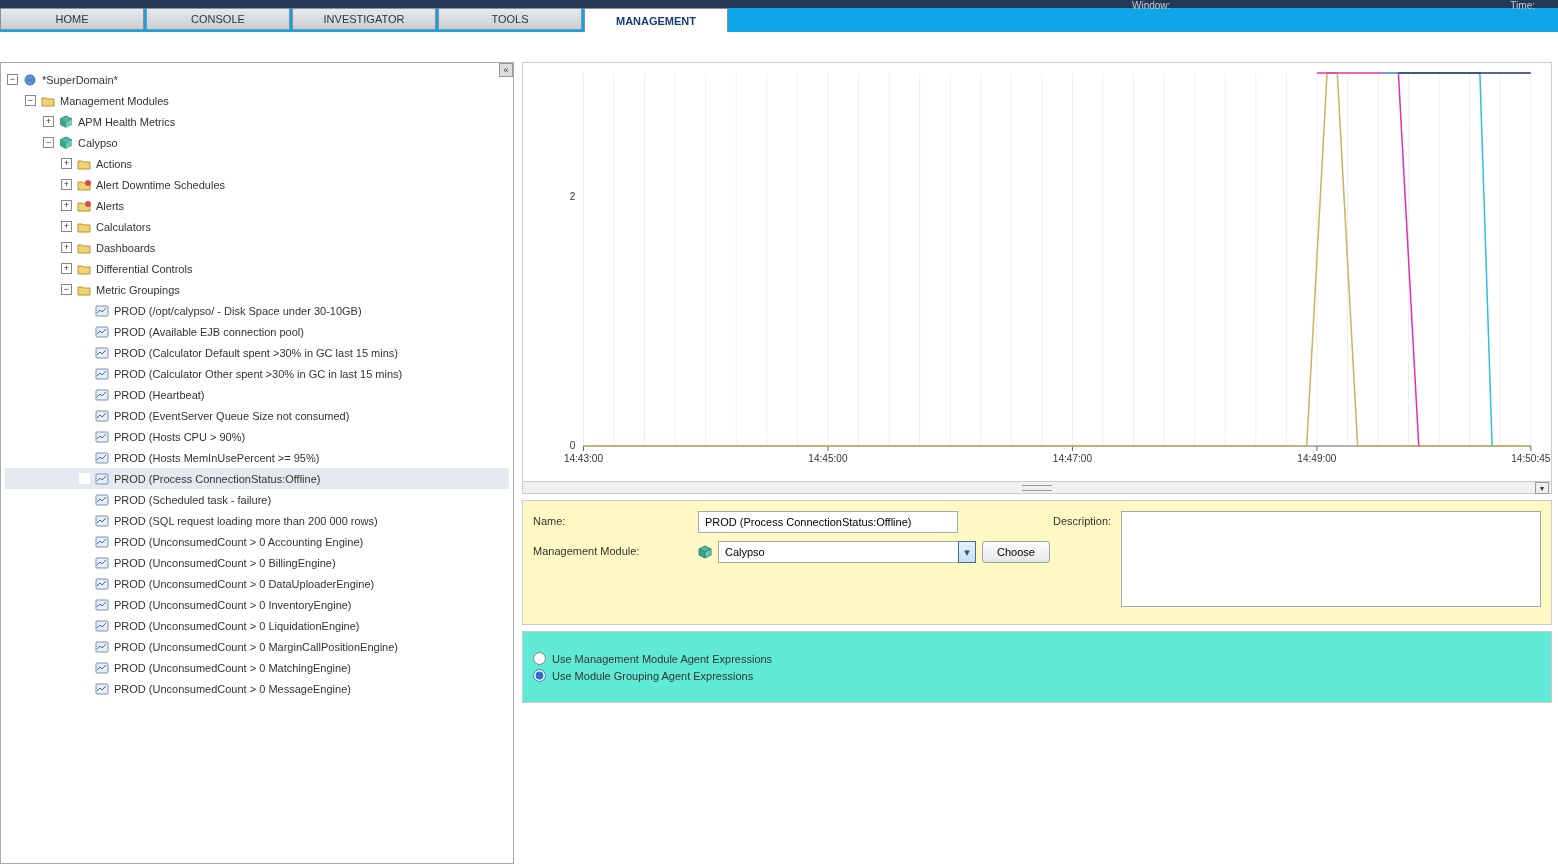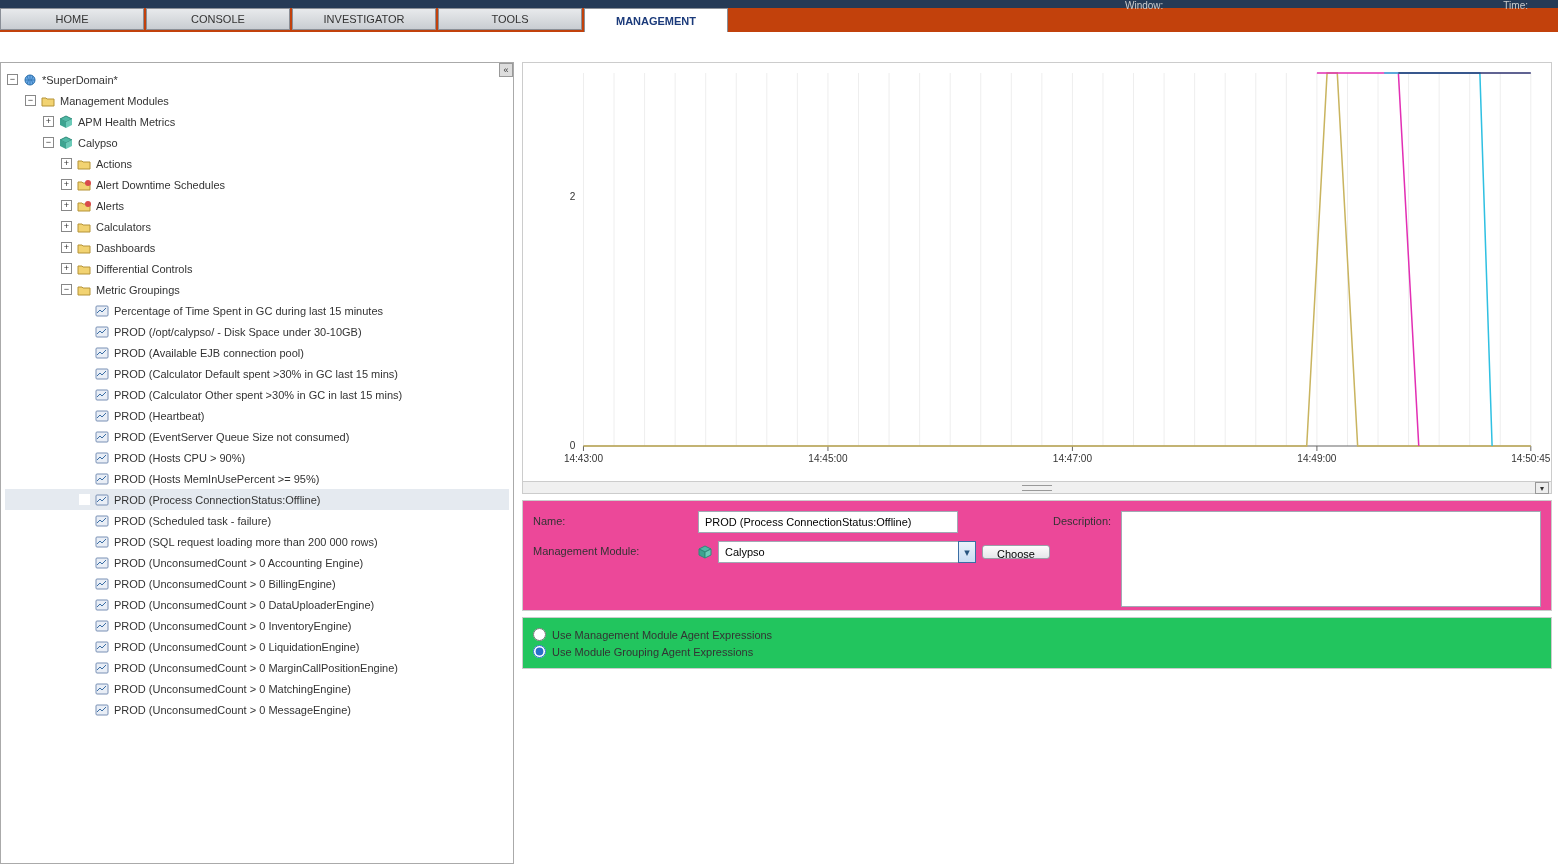--- a/index.html
+++ b/index.html
@@ -1,23 +1,23 @@
 <!DOCTYPE html>
 <html><head>
 <meta charset="utf-8">
 <style>
 * { box-sizing: border-box; margin: 0; padding: 0; }
 body { font-family: Arial, Helvetica, sans-serif; font-size: 11px; color: #333; background: #fff; width: 1558px; height: 864px; overflow: hidden; position: relative; }
 
 
-.top-status { height: 8px; background: #253a56; display:flex; justify-content:flex-end; color:#ccc; font-size:10px; padding-right:30px; gap:300px; }
+.top-status { height: 8px; background: #253a56; display:flex; justify-content:flex-end; color:#ccc; font-size:10px; padding-right:23px; gap:300px; }
 .top-status span:first-child { margin-right: 40px; }
 
 
-.navbar { background: #c2410c; height: 24px; display: flex; }
+.navbar { background: #0ea5e9; height: 24px; display: flex; }
 .tab { width: 144px; height: 22px; background: linear-gradient(#e8eaec,#c9cdd2); border: 1px solid #8a8f97; display:flex; align-items:center; justify-content:center; font-size:11px; color:#333; margin-right:2px; cursor:pointer; }
 .tab.active { background:#fff; color:#1b3a7a; font-weight:bold; border-bottom:none; height:24px; }
 
 
 .main { display:flex; position:absolute; top:32px; bottom:0; left:0; right:0; }
 .sidebar { width: 514px; border:1px solid #aaa; background:#fff; position:relative; margin-top:30px; }
 .sidebar-inner { position:absolute; inset:0; overflow:auto; }
 .collapse-btn { position:absolute; right:0; top:0; width:14px; height:14px; background:#ddd; border:1px solid #999; font-size:9px; display:flex; align-items:center; justify-content:center; z-index:2; cursor:pointer;}
 
 
@@ -33,33 +33,33 @@
 .ind0{padding-left:2px}.ind1{padding-left:20px}.ind2{padding-left:38px}.ind3{padding-left:56px}.ind4{padding-left:74px}
 
 
 .right { flex:1; display:flex; flex-direction:column; padding:0 6px 6px 8px; }
 .chart-area { height: 420px; border:1px solid #ccc; background:#fff; margin-top:30px; position:relative; }
 .chart-svg { position:absolute; inset:0; }
 .drag-bar { height:12px; background:#f0f0f0; border:1px solid #ccc; border-top:none; position:relative; display:flex; justify-content:center; align-items:center;}
 .drag-bar::after{content:'';width:30px;height:4px;border-top:1px solid #999;border-bottom:1px solid #999;}
 .expand-btn{position:absolute;right:2px;top:0;width:14px;height:12px;border:1px solid #999;background:#eee;font-size:8px;display:flex;align-items:center;justify-content:center;cursor:pointer;}
 
-.details { border:1px solid #ccc; background:#ec4899; margin-top:6px; padding:10px 10px 3px 10px; display:grid; grid-template-columns: 155px 345px 1fr; column-gap:10px; row-gap:8px; align-items:start; }
+.details { border:1px solid #ccc; background:#fef9c3; margin-top:6px; padding:10px 10px 17px 10px; display:grid; grid-template-columns: 155px 345px 1fr; column-gap:10px; row-gap:8px; align-items:start; }
 .lbl { padding-top:4px; }
 .txt { height:22px; border:1px solid #a0a9b4; background:#fff; padding:2px 6px; font-size:11px; width:260px;}
 .module-row{display:flex;align-items:center;gap:6px;}
 .cube-icon{width:16px;height:16px;display:flex;align-items:center;justify-content:center;}
 .combo { display:flex; }
 .combo input { height:22px; width:240px; border:1px solid #a0a9b4; border-right:none; padding:2px 6px; font-size:11px;}
 .combo .dd { width:18px; height:22px; border:1px solid #3a6ea5; background:linear-gradient(#eaf2fb,#c9ddf3); display:flex;align-items:center;justify-content:center;color:#28547f; cursor:pointer;}
-.btn { height:14px; padding:2px 14px; border:1px solid #9aa0a8; background:linear-gradient(#fdfdfd,#e5e7ea); border-radius:3px; font-size:11px; cursor:pointer;}
+.btn { height:22px; padding:2px 14px; border:1px solid #9aa0a8; background:linear-gradient(#fdfdfd,#e5e7ea); border-radius:3px; font-size:11px; cursor:pointer;}
 .desc-area{grid-column:3;grid-row:1 / span 3;display:flex;gap:10px;}
 .textarea{flex:1;height:96px;border:1px solid #a0a9b4;background:#fff;resize:none;font-size:11px;padding:4px;}
 
-.radio-block{border:1px solid #ccc;background:#22c55e;margin-top:6px;padding:8px 10px;}
+.radio-block{border:1px solid #ccc;background:#5eead4;margin-top:6px;padding:18px 10px;}
 .radio-row{display:flex;align-items:center;gap:6px;padding:2px 0;}
 .radio-row input{accent-color:#2a6fc9;}
 
 .expr-fieldset{border:1px solid #b0b6bd;margin:6px 10px 10px 10px;border-radius:2px;position:relative;padding:10px;}
 .expr-fieldset .legend{position:absolute;top:-8px;left:10px;background:#fafafa;padding:0 4px;font-size:11px;}
 .expr-head{display:flex;gap:14px;margin-bottom:6px;}
 .expr-head div:first-child{width:260px;}
 .expr-body{display:flex;gap:14px;align-items:center;}
 .expr-body input{height:22px;border:1px solid #a0a9b4;padding:2px 6px;font-size:11px;width:258px;}
 .expr-body .btn{margin-left:4px;}
@@ -184,30 +184,20 @@
             <span class="tree-label">Differential Controls</span>
           </div>
           <div class="tree-row ind3">
             <span class="toggle">−</span>
             <span class="ticon">
               <svg width="14" height="12">
                 <path d="M1 3h4l1 1h7v7H1z" fill="#f2d372" stroke="#b59336"></path>
               </svg>
             </span>
             <span class="tree-label">Metric Groupings</span>
-          </div>
-          <div class="tree-row ind4">
-            <span class="toggle empty"></span>
-            <span class="ticon">
-              <svg width="14" height="12">
-                <rect x="1" y="1" width="12" height="10" rx="1" fill="#e9eef6" stroke="#7890b5"></rect>
-                <polyline points="2,8 5,5 7,7 11,3" fill="none" stroke="#3a6ea5"></polyline>
-              </svg>
-            </span>
-            <span class="tree-label">Percentage of Time Spent in GC during last 15 minutes</span>
           </div>
           <div class="tree-row ind4">
             <span class="toggle empty"></span>
             <span class="ticon">
               <svg width="14" height="12">
                 <rect x="1" y="1" width="12" height="10" rx="1" fill="#e9eef6" stroke="#7890b5"></rect>
                 <polyline points="2,8 5,5 7,7 11,3" fill="none" stroke="#3a6ea5"></polyline>
               </svg>
             </span>
             <span class="tree-label">PROD (/opt/calypso/ - Disk Space under 30-10GB)</span>

